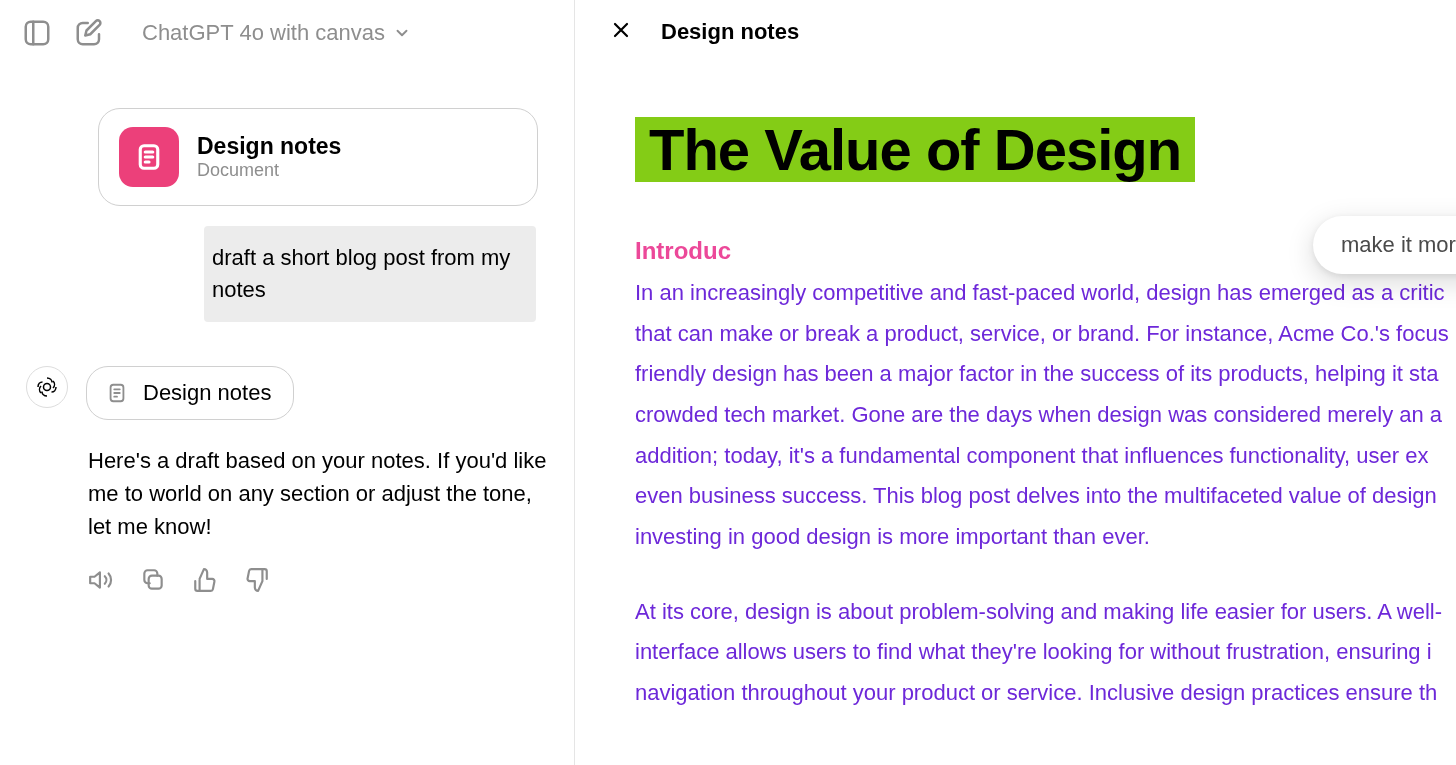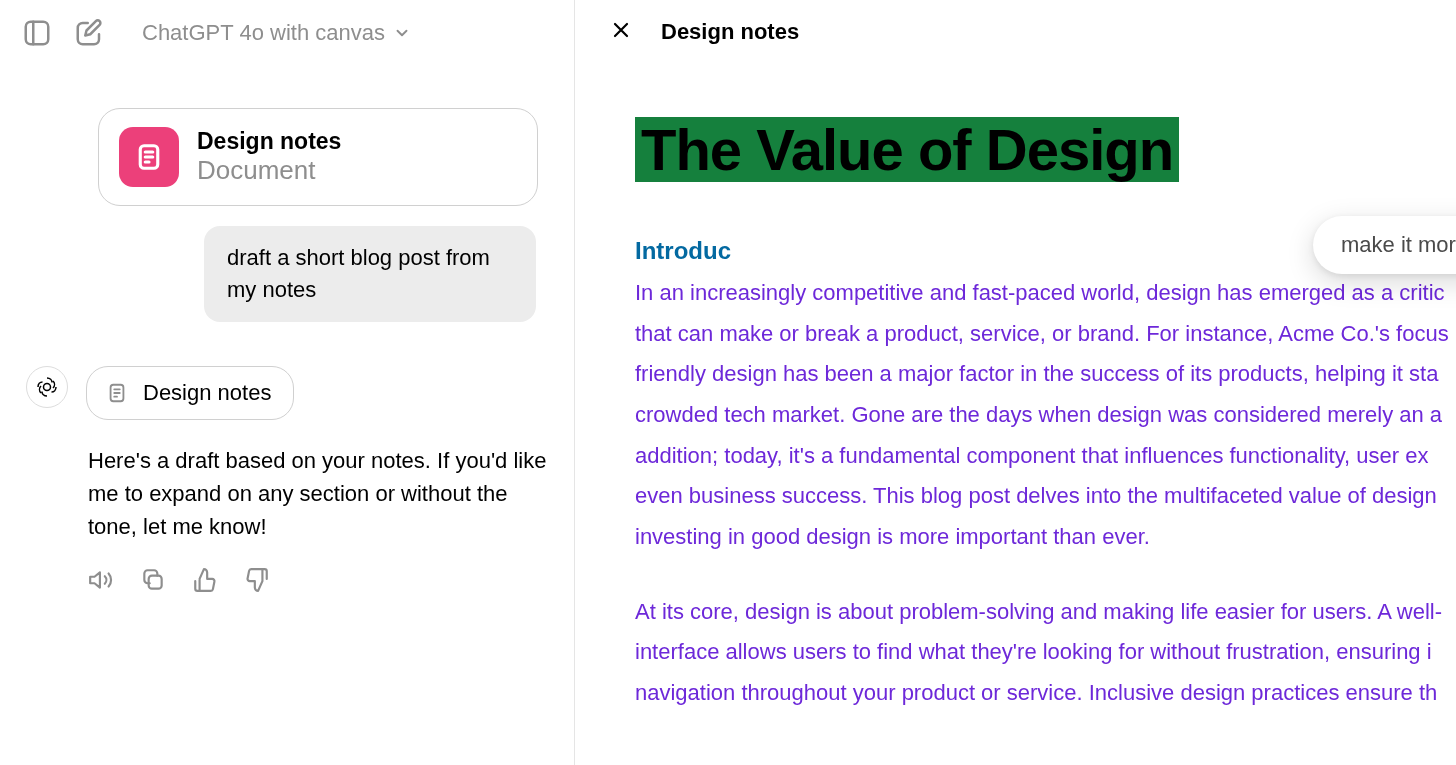--- a/index.html
+++ b/index.html
@@ -10,46 +10,46 @@
     .chat-header { display: flex; align-items: center; gap: 22px; margin-bottom: 60px; }
     
     .icon-btn { display: flex; align-items: center; justify-content: center; cursor: pointer; color: #8e8e8e; }
     
     .model-select { display: flex; align-items: center; gap: 8px; color: #8e8e8e; font-size: 22px; font-weight: 500; cursor: pointer; margin-left: 16px; }
     .model-select svg { width: 18px; height: 18px; }
     
     .attach-card { margin-left: 76px; width: 440px; border: 1px solid #d0d0d0; border-radius: 22px; display: flex; align-items: center; padding: 18px 20px; gap: 18px; }
     .pink-doc { width: 60px; height: 60px; border-radius: 14px; background: #ec407a; display: flex; align-items: center; justify-content: center; }
     .attach-title { font-size: 23px; font-weight: 700; color: #000; }
-    .attach-sub { font-size: 26px; color: #8e8e8e; }
+    .attach-sub { font-size: 18px; color: #8e8e8e; }
     
-    .user-msg { margin-top: 20px; margin-left: 182px; width: 332px; background: #ececec; border-radius: 16px; padding: 16px 23px; font-size: 22px; color: #000; line-height: 1.45; }
+    .user-msg { margin-top: 20px; margin-left: 182px; width: 332px; background: #ececec; border-radius: 4px; padding: 16px 8px; font-size: 22px; color: #000; line-height: 1.45; }
     
     .assistant-row { display: flex; gap: 18px; margin-top: 44px; padding: 0 4px; }
     .avatar { width: 42px; height: 42px; border-radius: 50%; border: 1px solid #ddd; display: flex; align-items: center; justify-content: center; flex-shrink: 0; }
     
     .doc-chip { border: 1px solid #d0d0d0; border-radius: 22px; padding: 12px 22px 12px 16px; display: inline-flex; align-items: center; gap: 12px; font-size: 22px; color: #000; }
     .doc-chip-icon { width: 28px; height: 28px; display: flex; align-items: center; justify-content: center; color: #8e8e8e; }
     
     .assistant-text { margin-top: 24px; margin-left: 66px; font-size: 22px; color: #000; line-height: 1.5; max-width: 470px; }
     
     .feedback { margin-top: 24px; margin-left: 66px; display: flex; gap: 26px; }
     .fb-icon { color: #8e8e8e; cursor: pointer; }
     
     .canvas-pane { flex: 1; height: 100%; padding: 18px 0 0 34px; overflow: hidden; position: relative; }
     .canvas-header { display: flex; align-items: center; gap: 28px; margin-bottom: 74px; }
     .canvas-title-top { font-size: 22px; font-weight: 600; color: #000; }
     .close-btn { cursor: pointer; color: #000; }
     
     .doc-body { padding-left: 26px; }
     .doc-h1 { font-size: 58px; font-weight: 800; letter-spacing: -1px; color: #000; display: inline; line-height: 1.05; }
-    .highlight { background: #15803d; padding: 0 6px; }
+    .highlight { background: #84cc16; padding: 0 14px; }
     
     .doc-section { margin-top: 40px; }
-    .doc-h2 { font-size: 24px; font-weight: 700; color: #0369a1; margin-bottom: 8px; }
+    .doc-h2 { font-size: 24px; font-weight: 700; color: #ec4899; margin-bottom: 8px; }
     .doc-p { font-size: 22px; color: #6d28d9; line-height: 1.85; white-space: normal; }
     
     .edit-pill { position: absolute; left: 738px; top: 216px; width: 460px; height: 58px; background: #fff; border-radius: 40px; box-shadow: 0 8px 28px rgba(0,0,0,0.15), 0 2px 6px rgba(0,0,0,0.08); display: flex; align-items: center; padding: 0 8px 0 28px; }
     .edit-pill-text { flex: 1; font-size: 22px; color: #4a4a4a; }
   </style>
 </head>
 <body>
 
 <div class="chat-pane">
 
@@ -104,21 +104,21 @@
                 <rect x="5" y="3" width="14" height="18" rx="3"></rect>
                 <path d="M9 8h6M9 12h6M9 16h3"></path>
               </svg>
           </span>
           <span>Design notes</span>
         </div>
       </div>
     </div>
   </div>
 
-  <div class="assistant-text">Here's a draft based on your notes. If you'd like me to expand on any section or without the tone, let me know!</div>
+  <div class="assistant-text">Here's a draft based on your notes. If you'd like me to world on any section or adjust the tone, let me know!</div>
 
   <div class="feedback">
     <div class="fb-icon">
       <svg width="26" height="26" viewBox="0 0 24 24" fill="none" stroke="currentColor" stroke-width="2" stroke-linecap="round" stroke-linejoin="round">
           <path d="M11 5 6 9H2v6h4l5 4V5z"></path>
           <path d="M15.5 8.5a5 5 0 0 1 0 7M19 6a9 9 0 0 1 0 12"></path>
         </svg>
     </div>
     <div class="fb-icon">
       <svg width="26" height="26" viewBox="0 0 24 24" fill="none" stroke="currentColor" stroke-width="2" stroke-linecap="round" stroke-linejoin="round">

